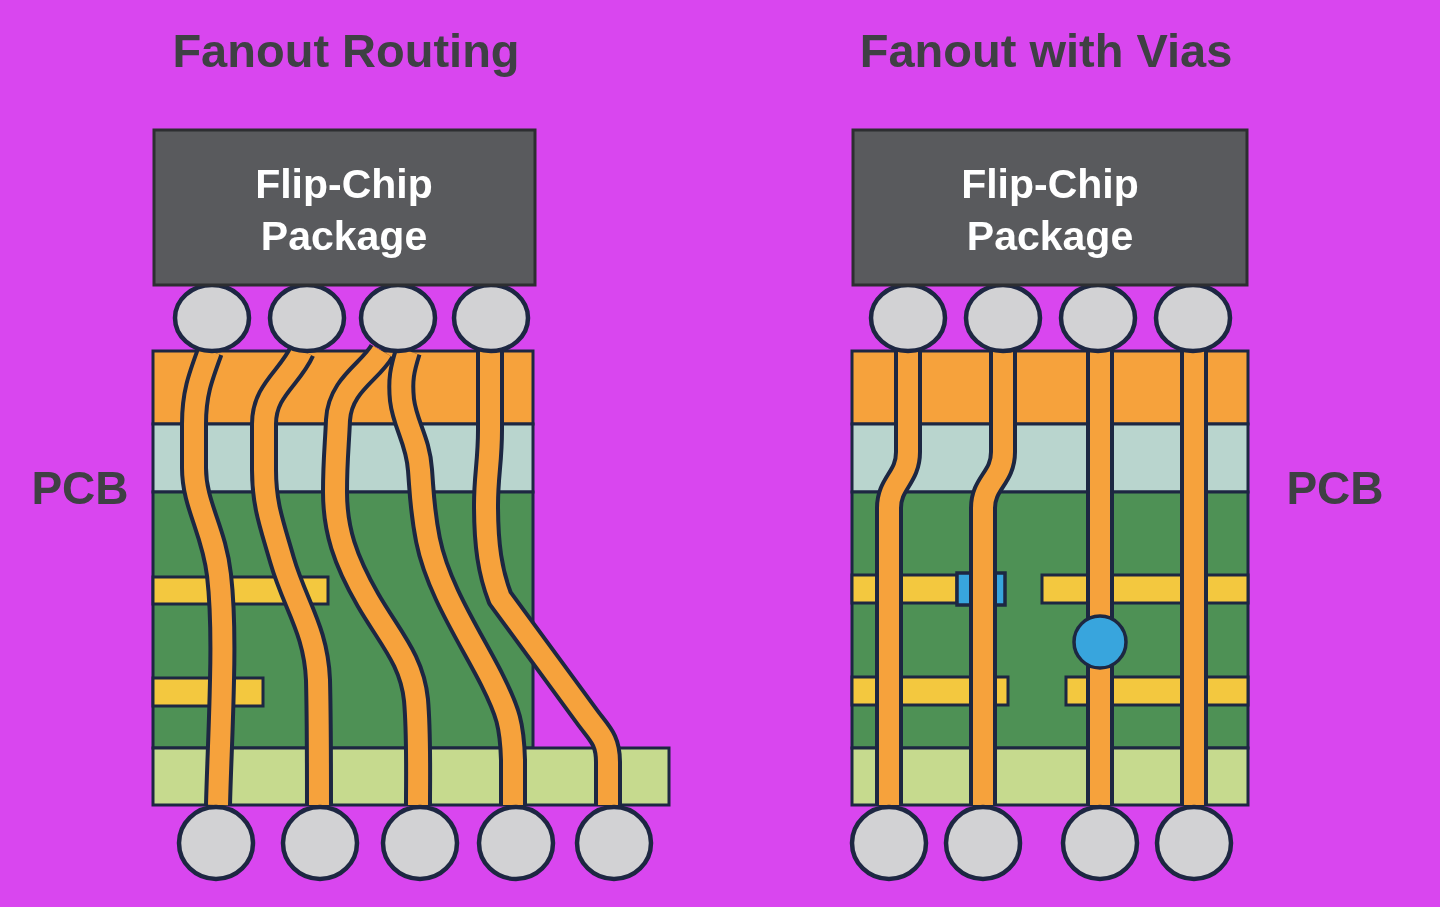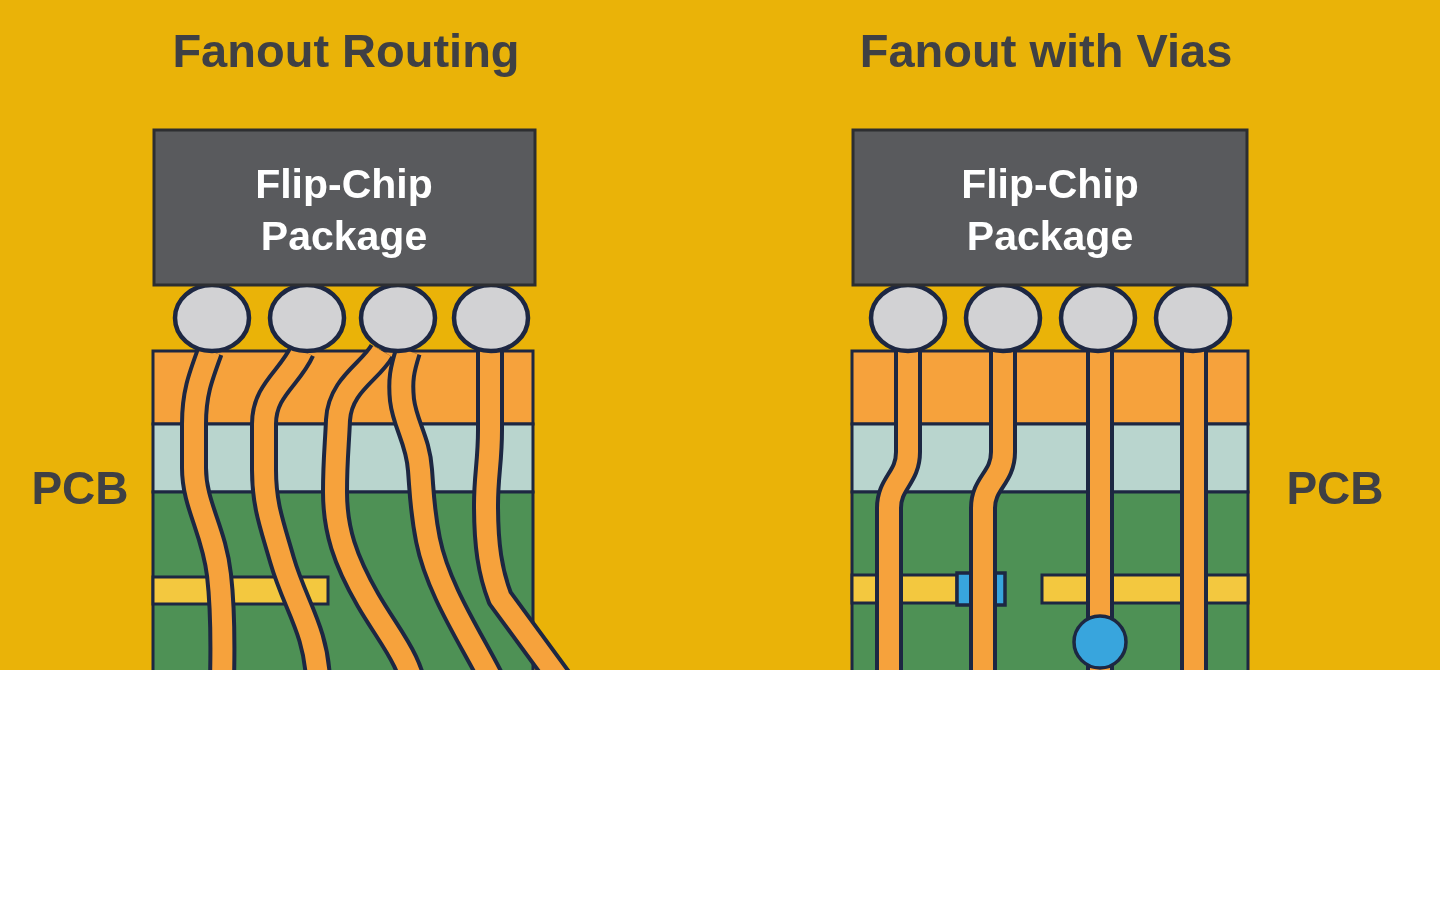--- a/index.html
+++ b/index.html
@@ -1,16 +1,16 @@
 <!DOCTYPE html>
 <html><head>
 <meta charset="utf-8">
 <style>
   html,body{margin:0;padding:0;background:#ffffff;}
-  .canvas{position:relative;width:1440px;height:670px;background:#eab308;overflow:hidden;}
+  .canvas{position:relative;width:1440px;height:907px;background:#d946ef;overflow:hidden;}
   svg{position:absolute;left:0;top:0;display:block;}
   .title-text{font-family:"Liberation Sans",sans-serif;font-weight:bold;font-size:47px;}
   .pkg-text{font-family:"Liberation Sans",sans-serif;font-weight:bold;font-size:41px;}
   .pcb-text{font-family:"Liberation Sans",sans-serif;font-weight:bold;font-size:46px;}
   .layer{stroke-width:3;}
   .bar{stroke-width:3;}
   .via{stroke-width:3.5;}
   .pkg{stroke-width:3;}
   .ball{stroke-width:4.5;}
   .trace-under{fill:none;stroke-width:28;stroke-linecap:butt;stroke-linejoin:round;}

